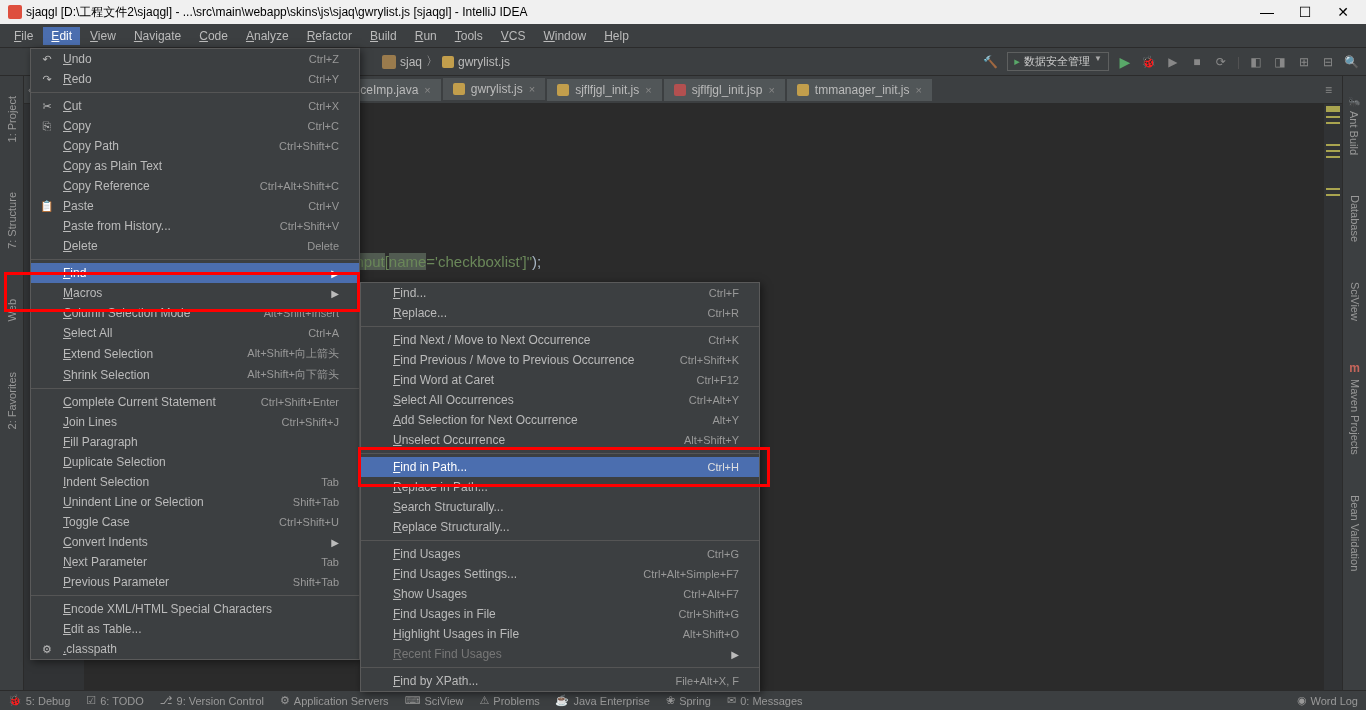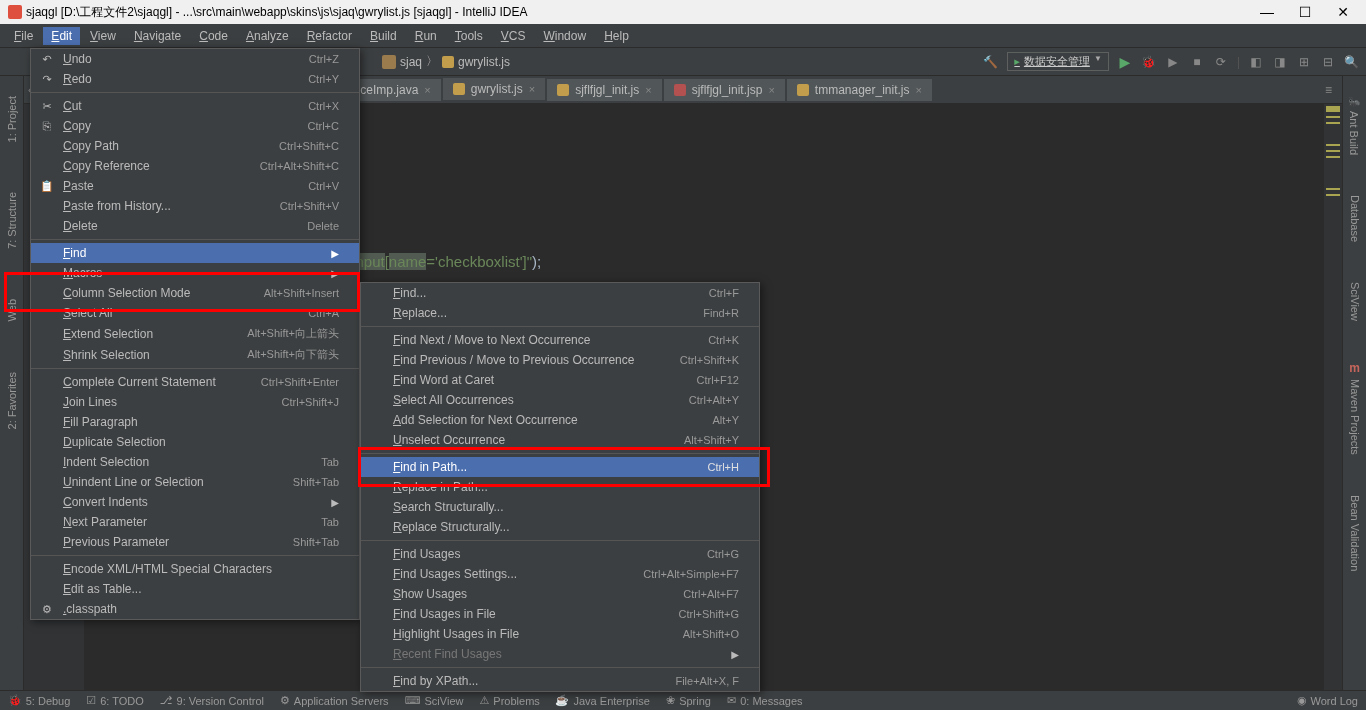--- a/index.html
+++ b/index.html
@@ -12,21 +12,21 @@
 .menu-bar .menu-item { padding: 2px 8px; color: #bbbbbb; cursor: pointer; }
 .menu-bar .menu-item.active { background: #4b6eaf; color: #ffffff; }
 .menu-bar .menu-item u { text-decoration: underline; }
 .toolbar { height: 28px; background: #3c3f41; display: flex; align-items: center; padding: 0 6px; border-bottom: 1px solid #2b2b2b; justify-content: flex-end; }
 .toolbar-left { position: absolute; left: 370px; display: flex; align-items: center; gap: 4px; margin-left: 12px; }
 .breadcrumb-icon { width: 14px; height: 14px; background: #9a7b4d; border-radius: 2px; display: inline-block; }
 .toolbar-right { display: flex; align-items: center; gap: 8px; }
 .toolbar-icon { width: 16px; height: 16px; display: inline-flex; align-items: center; justify-content: center; font-size: 12px; cursor: pointer; }
 .run-icon { color: #59a869; font-size: 14px; }
 .bug-icon { color: #59a869; }
-.dropdown { background: #3c3f41; border: 1px solid #5e6060; padding: 1px 18px 1px 6px; color: #ccc; font-size: 11px; position: relative; text-decoration: underline; }
+.dropdown { background: #3c3f41; border: 1px solid #5e6060; padding: 1px 18px 1px 6px; color: #ccc; font-size: 11px; position: relative; }
 .main-area { display: flex; height: calc(100% - 96px); }
 .left-sidebar { width: 24px; background: #3c3f41; border-right: 1px solid #2b2b2b; display: flex; flex-direction: column; align-items: center; padding-top: 20px; gap: 50px; }
 .sidebar-text { writing-mode: vertical-rl; transform: rotate(180deg); font-size: 11px; color: #999; cursor: pointer; }
 .right-sidebar { width: 24px; background: #3c3f41; border-left: 1px solid #2b2b2b; display: flex; flex-direction: column; align-items: center; padding-top: 20px; gap: 40px; }
 .right-sidebar .sidebar-text { transform: rotate(0deg); writing-mode: vertical-rl; }
 .editor-area { flex: 1; display: flex; flex-direction: column; background: #2b2b2b; }
 .tabs-bar { height: 28px; background: #3c3f41; display: flex; align-items: center; padding: 0 4px; gap: 2px; border-bottom: 1px solid #2b2b2b; overflow: hidden; }
 .tab { padding: 4px 10px; background: #515658; color: #bbbbbb; display: flex; align-items: center; gap: 6px; cursor: pointer; font-size: 12px; white-space: nowrap; }
 .tab.active { background: #4e5254; border-bottom: 2px solid #3c3f41; }
 .tab-icon { width: 12px; height: 12px; border-radius: 2px; display: inline-block; }
@@ -294,20 +294,23 @@
     <div class="item">
       <span class="icon">⎘</span>
       <span><u>C</u>opy</span>
       <span class="shortcut">Ctrl+C</span>
     </div>
     <div class="item">
       <span><u>C</u>opy Path</span>
       <span class="shortcut">Ctrl+Shift+C</span>
     </div>
     <div class="item">
+      <span><u>C</u>opy as Plain Text</span>
+    </div>
+    <div class="item">
       <span><u>C</u>opy Reference</span>
       <span class="shortcut">Ctrl+Alt+Shift+C</span>
     </div>
     <div class="item">
       <span class="icon">📋</span>
       <span><u>P</u>aste</span>
       <span class="shortcut">Ctrl+V</span>
     </div>
     <div class="item">
       <span><u>P</u>aste from History...</span>
@@ -359,20 +362,24 @@
     </div>
     <div class="item">
       <span><u>I</u>ndent Selection</span>
       <span class="shortcut">Tab</span>
     </div>
     <div class="item">
       <span><u>U</u>nindent Line or Selection</span>
       <span class="shortcut">Shift+Tab</span>
     </div>
     <div class="item">
+      <span><u>T</u>oggle Case</span>
+      <span class="shortcut">Ctrl+Shift+U</span>
+    </div>
+    <div class="item">
       <span><u>C</u>onvert Indents</span>
       <span class="arrow">▶</span>
     </div>
     <div class="item">
       <span><u>N</u>ext Parameter</span>
       <span class="shortcut">Tab</span>
     </div>
     <div class="item">
       <span><u>P</u>revious Parameter</span>
       <span class="shortcut">Shift+Tab</span>
@@ -390,21 +397,21 @@
     </div>
   </div>
 
 <div class="dropdown-menu" id="find-menu" style="left:360px;top:282px;width:400px;">
     <div class="item">
       <span><u>F</u>ind...</span>
       <span class="shortcut">Ctrl+F</span>
     </div>
     <div class="item">
       <span><u>R</u>eplace...</span>
-      <span class="shortcut">Find+R</span>
+      <span class="shortcut">Ctrl+R</span>
     </div>
     <div class="sep"></div>
     <div class="item">
       <span><u>F</u>ind Next / Move to Next Occurrence</span>
       <span class="shortcut">Ctrl+K</span>
     </div>
     <div class="item">
       <span><u>F</u>ind Previous / Move to Previous Occurrence</span>
       <span class="shortcut">Ctrl+Shift+K</span>
     </div>

